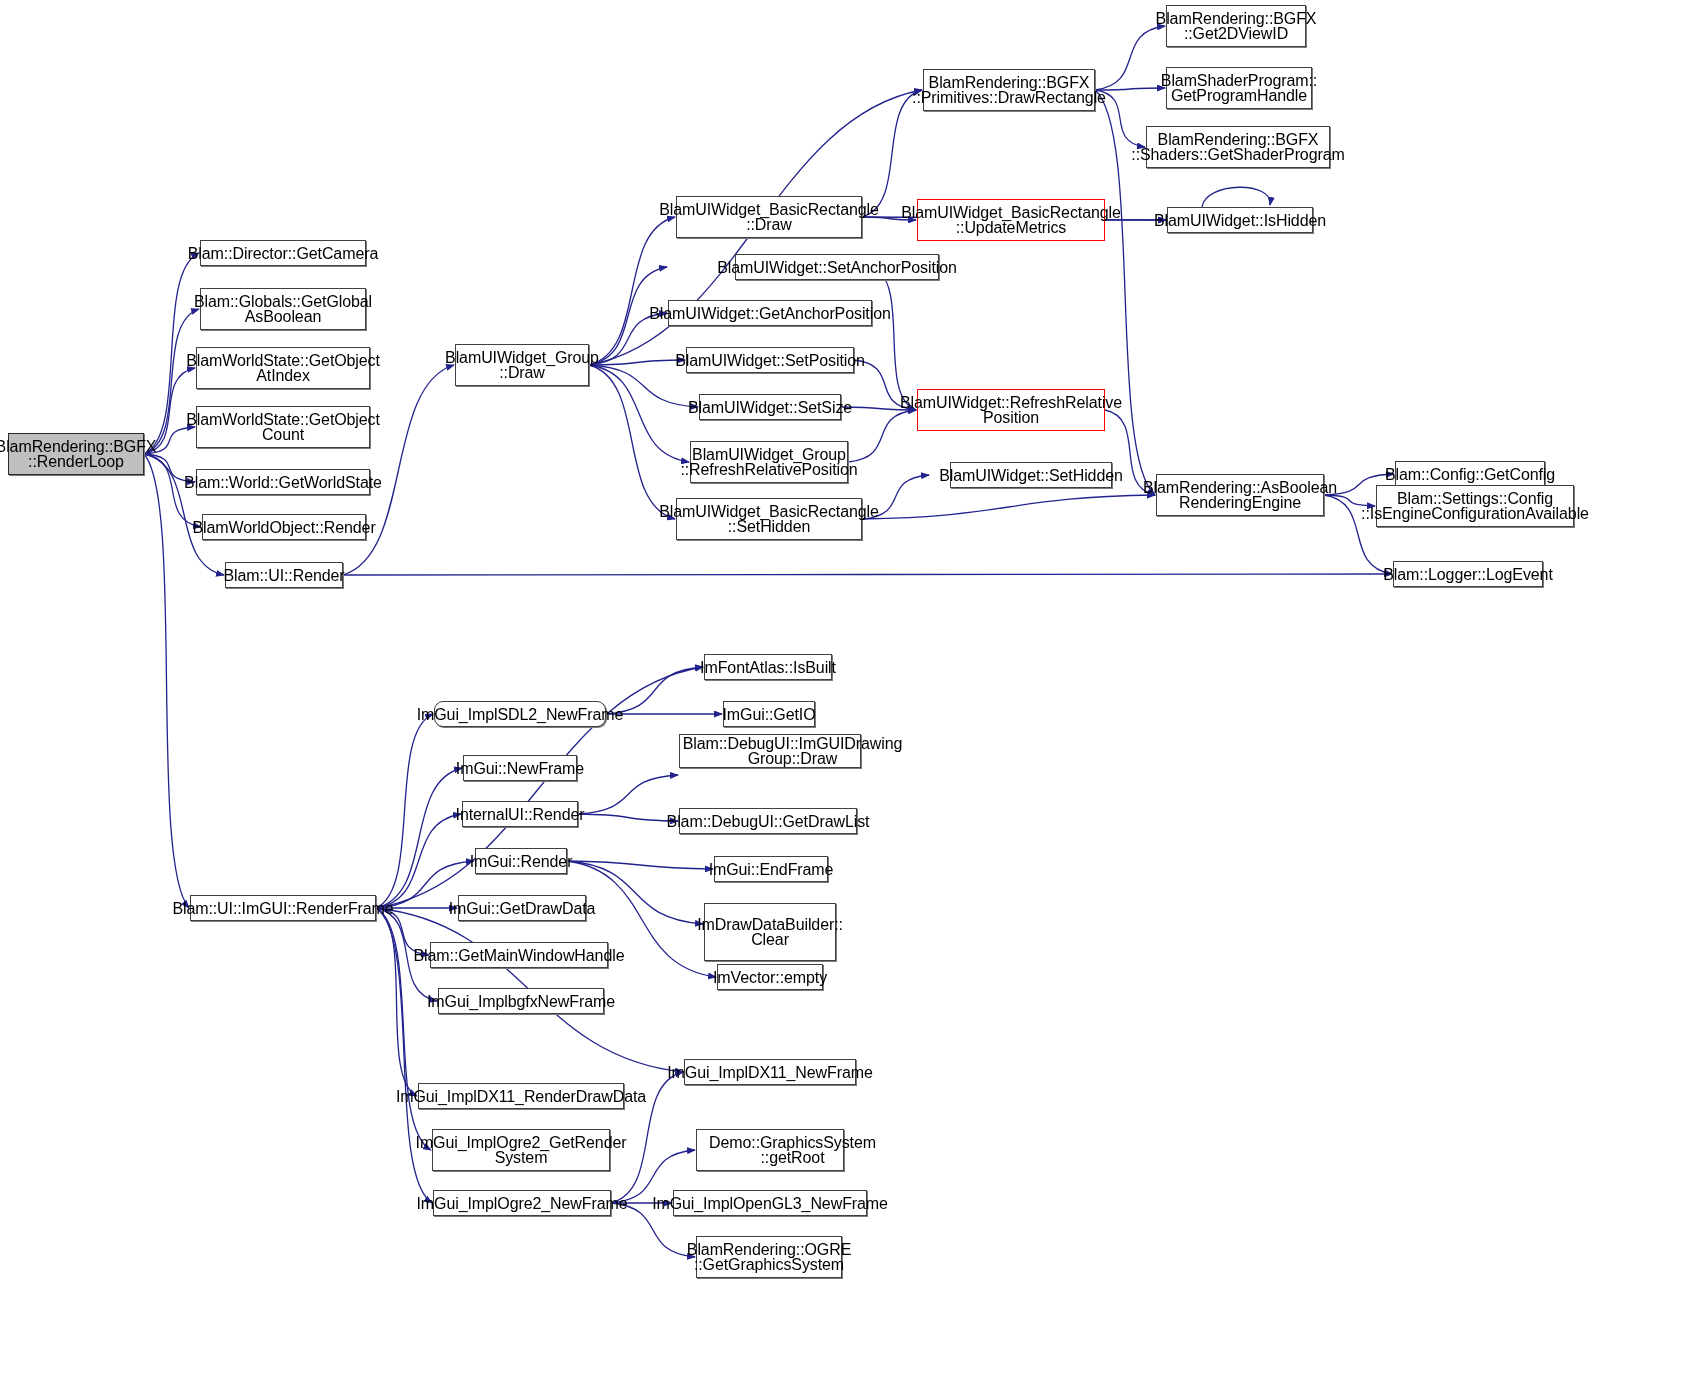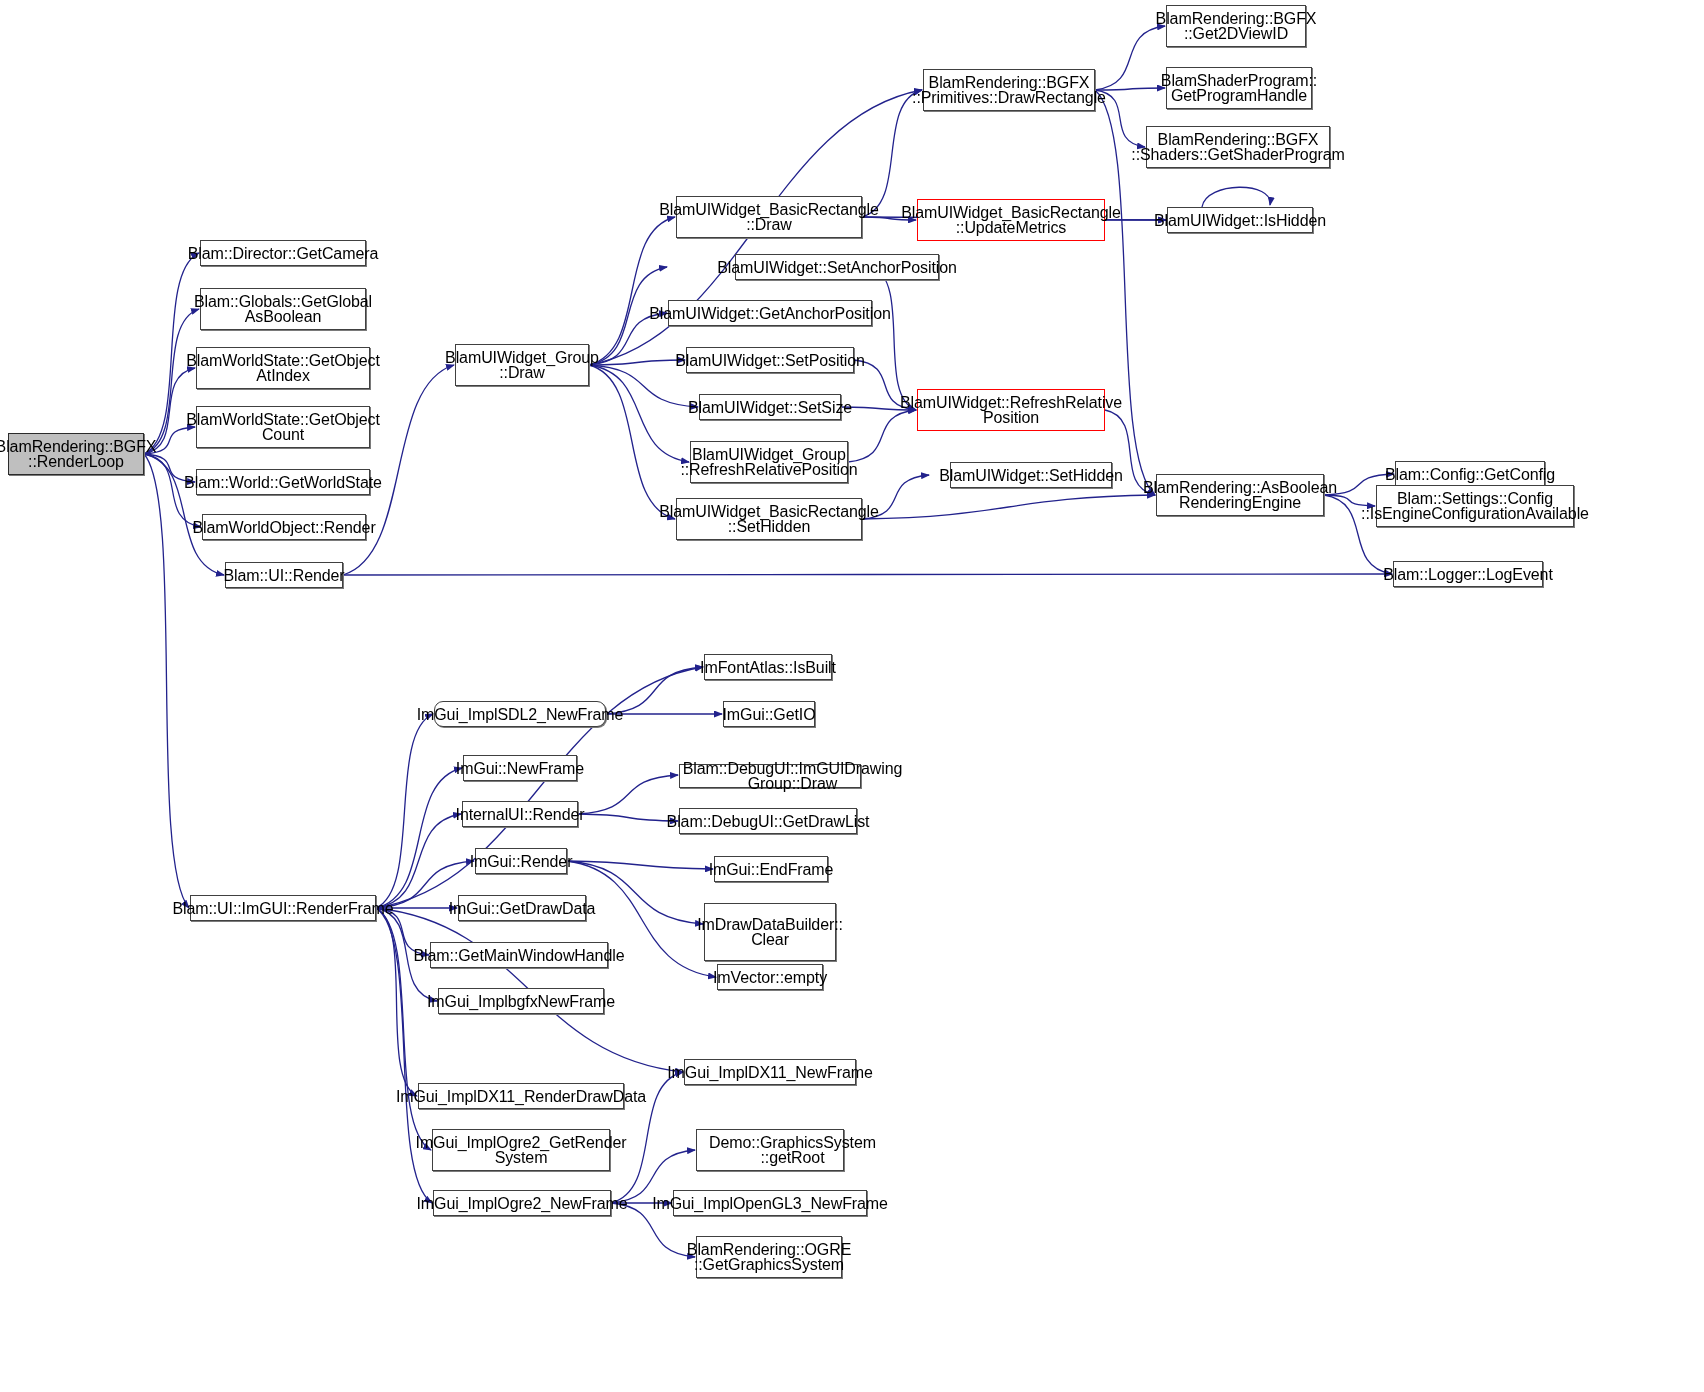--- a/index.html
+++ b/index.html
@@ -175,21 +175,21 @@
       <div class="node" style="left: 475px; top: 848px; width: 92px; height: 26px;">ImGui::Render</div>
       <div class="node" style="left: 458px; top: 895px; width: 128px; height: 26px;">ImGui::GetDrawData</div>
       <div class="node" style="left: 430px; top: 942px; width: 178px; height: 26px;">Blam::GetMainWindowHandle</div>
       <div class="node" style="left: 438px; top: 988px; width: 166px; height: 26px;">ImGui_ImplbgfxNewFrame</div>
       <div class="node" style="left: 418px; top: 1083px; width: 206px; height: 26px;">ImGui_ImplDX11_RenderDrawData</div>
       <div class="node" style="left: 432px; top: 1129px; width: 178px; height: 42px;">ImGui_ImplOgre2_GetRender
 System</div>
       <div class="node" style="left: 433px; top: 1190px; width: 178px; height: 26px;">ImGui_ImplOgre2_NewFrame</div>
       <div class="node" style="left: 704px; top: 654px; width: 128px; height: 26px;">ImFontAtlas::IsBuilt</div>
       <div class="node" style="left: 723px; top: 701px; width: 92px; height: 26px;">ImGui::GetIO</div>
-      <div class="node" style="left: 679px; top: 764px; width: 182px; height: 24px; padding-left: 48px;">Blam::DebugUI::ImGUIDrawing
+      <div class="node" style="left: 679px; top: 734px; width: 182px; height: 34px; padding-left: 48px;">Blam::DebugUI::ImGUIDrawing
 Group::Draw</div>
       <div class="node" style="left: 679px; top: 808px; width: 178px; height: 26px;">Blam::DebugUI::GetDrawList</div>
       <div class="node" style="left: 714px; top: 856px; width: 114px; height: 26px;">ImGui::EndFrame</div>
       <div class="node" style="left: 704px; top: 903px; width: 132px; height: 58px;">ImDrawDataBuilder::
 Clear</div>
       <div class="node" style="left: 717px; top: 964px; width: 106px; height: 26px;">ImVector::empty</div>
       <div class="node" style="left: 684px; top: 1059px; width: 172px; height: 26px;">ImGui_ImplDX11_NewFrame</div>
       <div class="node" style="left: 696px; top: 1129px; width: 148px; height: 42px; padding-left: 48px;">Demo::GraphicsSystem
 ::getRoot</div>
       <div class="node" style="left: 673px; top: 1190px; width: 194px; height: 26px;">ImGui_ImplOpenGL3_NewFrame</div>

